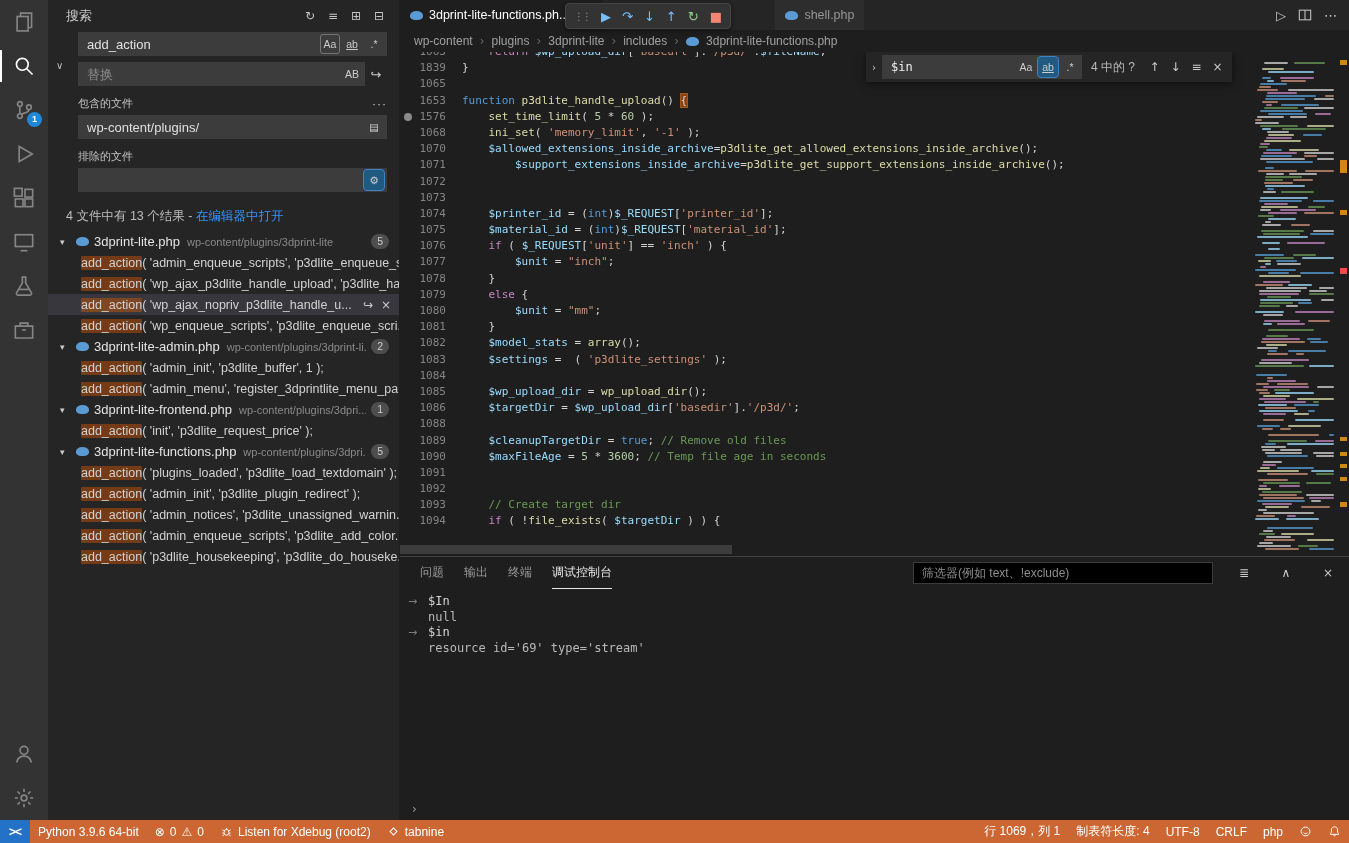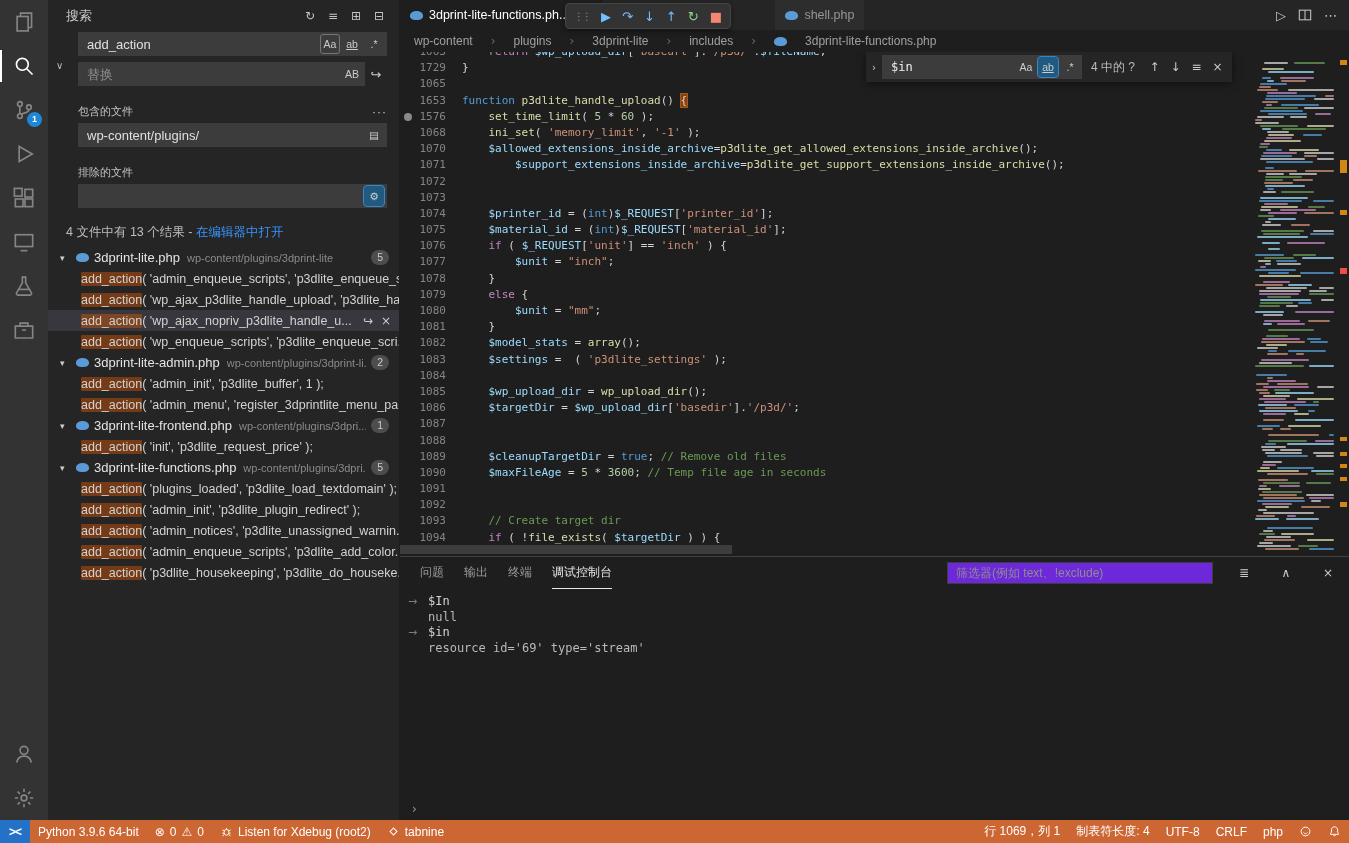--- a/index.html
+++ b/index.html
@@ -31,21 +31,21 @@
   .input-box{background:#3c3c3c;height:24px;display:flex;align-items:center;margin-bottom:6px;padding:0 3px 0 7px}
   .input-box input{flex:1;background:transparent;border:none;outline:none;color:#e0e0e0;font-size:13px;font-family:inherit;min-width:0}
   .input-box input::placeholder{color:#8e8e8e}
   .opt{min-width:20px;height:20px;display:flex;align-items:center;justify-content:center;font-size:10.5px;color:#ccc;border-radius:3px;margin-left:2px;cursor:pointer;white-space:nowrap}
   .opt.boxed{border:1px solid #767676}
   .opt.active{background:rgba(0,127,212,.45);outline:1px solid rgba(60,150,230,.8)}
   .opt.uline{text-decoration:underline}
   .replace-row{display:flex;align-items:center}
   .replace-row .input-box{flex:1;margin-bottom:0}
   .replace-all-btn{width:22px;text-align:center;color:#ccc;font-size:13px;cursor:pointer}
-  .sb-label{font-size:11px;color:#c5c5c5;margin:18px 0 4px;display:flex;align-items:center}
+  .sb-label{font-size:11px;color:#c5c5c5;margin:10px 0 4px;display:flex;align-items:center}
   .sb-label .dots{margin-left:auto;color:#ccc;cursor:pointer;font-size:12px;letter-spacing:1px}
   .summary{padding:10px 16px 6px 18px;color:#bdbdbd;font-size:12.5px;white-space:nowrap;overflow:hidden}
   .summary a{color:#3794ff;text-decoration:none;cursor:pointer}
   .tree{flex:1;overflow:hidden}
   .file-row{display:flex;align-items:center;height:21px;padding-left:12px;gap:5px;cursor:pointer;white-space:nowrap;overflow:hidden}
   .twisty{width:11px;color:#ccc;font-size:9px;flex:none}
   .php-ico{width:13px;height:9px;background:#5b9bd5;border-radius:55% 55% 45% 45%;flex:none}
   .fname{color:#e4e4e4;font-size:13px}
   .fpath{color:#8a8a8a;font-size:11px;margin-left:2px;flex:1;overflow:hidden}
   .fbadge{background:#4d4d4d;border-radius:9px;padding:0 6px;font-size:10.5px;color:#ccc;margin-right:10px;line-height:15px;flex:none}
@@ -62,21 +62,21 @@
   .tab.active{background:#1e1e1e;color:#fff}
   .tab.inactive{background:#2d2d2d;color:#969696;margin-left:172px}
   .tclose{color:#b6b6b6;margin-left:8px;font-size:12px}
   .editor-actions{margin-left:auto;display:flex;align-items:center;gap:12px;padding-right:12px;color:#c5c5c5}
   .editor-actions svg{width:14px;height:14px;stroke:#c5c5c5;fill:none;stroke-width:1.2;display:block}
   .debug-toolbar{position:absolute;left:165px;top:3px;height:26px;background:#333333;border:1px solid #454545;border-radius:4px;
                  display:flex;align-items:center;padding:0 8px;gap:11px;z-index:6;box-shadow:0 2px 5px rgba(0,0,0,.45)}
   .dt-grip{color:#8a8a8a;font-size:10px;letter-spacing:-2px;cursor:grab}
   .dt{font-size:13px;cursor:pointer}
   .c-blue{color:#75beff}.c-green{color:#89d185}.c-red{color:#f48771}
-  .breadcrumbs{height:22px;display:flex;align-items:center;gap:18px;padding-left:14px;font-size:12px;color:#a0a0a0;flex:none}
+  .breadcrumbs{height:22px;display:flex;align-items:center;gap:7px;padding-left:14px;font-size:12px;color:#a0a0a0;flex:none}
   .bc-sep{color:#6a6a6a}
   .bc-item{cursor:pointer}
 
   .editor-wrap{flex:1;position:relative;overflow:hidden}
   .code-scroll{position:absolute;left:0;top:-8px;right:97px}
   .code-line{display:flex;height:16.2px;line-height:16.2px;font-family:"DejaVu Sans Mono",monospace;font-size:11px;white-space:pre}
   .gutter{width:62px;flex:none;position:relative;text-align:right;padding-right:16px;color:#858585;user-select:none}
   .bp{position:absolute;left:4px;top:4px;width:8px;height:8px;border-radius:50%;background:#8a8a8a}
   .code-line.current{background:rgba(120,130,140,.14);box-shadow:inset 0 1px 0 rgba(255,255,255,.06),inset 0 -1px 0 rgba(255,255,255,.06)}
   .code-line.current .lnum{color:#c6c6c6}
@@ -100,21 +100,21 @@
   .ruler-mark{position:absolute;left:2px;width:7px;background:#d18616}
   .ruler-mark.red{background:#f14c4c}
   .hscroll{position:absolute;left:0;bottom:2px;width:332px;height:9px;background:rgba(121,121,121,.35)}
 
   
   .panel{height:264px;border-top:1px solid #414141;display:flex;flex-direction:column;background:#1e1e1e;flex:none}
   .panel-header{height:32px;display:flex;align-items:center;padding:0 10px 0 20px;gap:20px;flex:none}
   .ptab{font-size:12px;color:#9b9b9b;height:32px;line-height:30px;cursor:pointer}
   .ptab.active{color:#e7e7e7;border-bottom:1px solid #e7e7e7}
   .panel-spacer{flex:1}
-  .pfilter{width:266px;height:22px;background:#6d28d9;border:1px solid #3c3c3c;display:flex;align-items:center;padding:6px 6px}
+  .pfilter{width:300px;height:22px;background:#000000;border:1px solid #3c3c3c;display:flex;align-items:center;padding:6px 6px}
   .pfilter input{flex:1;background:none;border:none;outline:none;color:#ccc;font-size:12px;font-family:inherit}
   .pfilter input::placeholder{color:#8e8e8e}
   .picon{width:22px;text-align:center;color:#ccc;font-size:12px;cursor:pointer}
   .console{flex:1;overflow:hidden;padding-top:5px;font-family:"DejaVu Sans Mono",monospace;font-size:12px;line-height:15.5px}
   .con-row{padding-left:28px;position:relative;color:#d4d4d4;white-space:pre}
   .con-arrow{position:absolute;left:8px;color:#7d7d7d;font-size:11px}
   .kind-output{color:#b9b9b9}
   .console-input{height:22px;display:flex;align-items:center;padding-left:12px;color:#9a9a9a;flex:none;font-size:12px}
 
   
@@ -378,21 +378,21 @@
         </div>
         <span class="fw-count">4 中的 ?</span>
         <span class="fw-btn ico">↑</span>
         <span class="fw-btn ico">↓</span>
         <span class="fw-btn ico">≡</span>
         <span class="fw-btn ico">×</span>
       </div>
 
       <div class="code-scroll">
           <div class="code-line"><div class="gutter"><span class="lnum">1063</span></div><div class="ltext"><span class="tk-pln">    </span><span class="tk-ctl">return </span><span class="tk-var">$wp_upload_dir</span><span class="tk-pln">[</span><span class="tk-str">'baseurl'</span><span class="tk-pln">].</span><span class="tk-str">'/p3d/'</span><span class="tk-pln">.</span><span class="tk-var">$fileName</span><span class="tk-pln">;</span></div></div>
-          <div class="code-line"><div class="gutter"><span class="lnum">1729</span></div><div class="ltext"><span class="tk-pln">}</span></div></div>
+          <div class="code-line"><div class="gutter"><span class="lnum">1839</span></div><div class="ltext"><span class="tk-pln">}</span></div></div>
           <div class="code-line"><div class="gutter"><span class="lnum">1065</span></div><div class="ltext"></div></div>
           <div class="code-line"><div class="gutter"><span class="lnum">1653</span></div><div class="ltext"><span class="tk-kw">function </span><span class="tk-fn">p3dlite_handle_upload</span><span class="tk-pln">() </span><span class="tk-pln hl">{</span></div></div>
           <div class="code-line"><div class="gutter"><span class="bp"></span><span class="lnum">1576</span></div><div class="ltext"><span class="tk-pln">    </span><span class="tk-fn">set_time_limit</span><span class="tk-pln">( </span><span class="tk-num">5</span><span class="tk-pln"> * </span><span class="tk-num">60</span><span class="tk-pln"> );</span></div></div>
           <div class="code-line"><div class="gutter"><span class="lnum">1068</span></div><div class="ltext"><span class="tk-pln">    </span><span class="tk-fn">ini_set</span><span class="tk-pln">( </span><span class="tk-str">'memory_limit'</span><span class="tk-pln">, </span><span class="tk-str">'-1'</span><span class="tk-pln"> );</span></div></div>
           <div class="code-line"><div class="gutter"><span class="lnum">1070</span></div><div class="ltext"><span class="tk-pln">    </span><span class="tk-var">$allowed_extensions_inside_archive</span><span class="tk-pln">=</span><span class="tk-fn">p3dlite_get_allowed_extensions_inside_archive</span><span class="tk-pln">();</span></div></div>
           <div class="code-line"><div class="gutter"><span class="lnum">1071</span></div><div class="ltext"><span class="tk-pln">        </span><span class="tk-var">$support_extensions_inside_archive</span><span class="tk-pln">=</span><span class="tk-fn">p3dlite_get_support_extensions_inside_archive</span><span class="tk-pln">();</span></div></div>
           <div class="code-line"><div class="gutter"><span class="lnum">1072</span></div><div class="ltext"></div></div>
           <div class="code-line"><div class="gutter"><span class="lnum">1073</span></div><div class="ltext"></div></div>
           <div class="code-line"><div class="gutter"><span class="lnum">1074</span></div><div class="ltext"><span class="tk-pln">    </span><span class="tk-var">$printer_id</span><span class="tk-pln"> = (</span><span class="tk-kw">int</span><span class="tk-pln">)</span><span class="tk-var">$_REQUEST</span><span class="tk-pln">[</span><span class="tk-str">'printer_id'</span><span class="tk-pln">];</span></div></div>
           <div class="code-line"><div class="gutter"><span class="lnum">1075</span></div><div class="ltext"><span class="tk-pln">    </span><span class="tk-var">$material_id</span><span class="tk-pln"> = (</span><span class="tk-kw">int</span><span class="tk-pln">)</span><span class="tk-var">$_REQUEST</span><span class="tk-pln">[</span><span class="tk-str">'material_id'</span><span class="tk-pln">];</span></div></div>
@@ -400,21 +400,20 @@
           <div class="code-line"><div class="gutter"><span class="lnum">1077</span></div><div class="ltext"><span class="tk-pln">        </span><span class="tk-var">$unit</span><span class="tk-pln"> = </span><span class="tk-str">"inch"</span><span class="tk-pln">;</span></div></div>
           <div class="code-line"><div class="gutter"><span class="lnum">1078</span></div><div class="ltext"><span class="tk-pln">    }</span></div></div>
           <div class="code-line"><div class="gutter"><span class="lnum">1079</span></div><div class="ltext"><span class="tk-pln">    </span><span class="tk-ctl">else</span><span class="tk-pln"> {</span></div></div>
           <div class="code-line"><div class="gutter"><span class="lnum">1080</span></div><div class="ltext"><span class="tk-pln">        </span><span class="tk-var">$unit</span><span class="tk-pln"> = </span><span class="tk-str">"mm"</span><span class="tk-pln">;</span></div></div>
           <div class="code-line"><div class="gutter"><span class="lnum">1081</span></div><div class="ltext"><span class="tk-pln">    }</span></div></div>
           <div class="code-line"><div class="gutter"><span class="lnum">1082</span></div><div class="ltext"><span class="tk-pln">    </span><span class="tk-var">$model_stats</span><span class="tk-pln"> = </span><span class="tk-fn">array</span><span class="tk-pln">();</span></div></div>
           <div class="code-line"><div class="gutter"><span class="lnum">1083</span></div><div class="ltext"><span class="tk-pln">    </span><span class="tk-var">$settings</span><span class="tk-pln"> =  ( </span><span class="tk-str">'p3dlite_settings'</span><span class="tk-pln"> );</span></div></div>
           <div class="code-line"><div class="gutter"><span class="lnum">1084</span></div><div class="ltext"></div></div>
           <div class="code-line"><div class="gutter"><span class="lnum">1085</span></div><div class="ltext"><span class="tk-pln">    </span><span class="tk-var">$wp_upload_dir</span><span class="tk-pln"> = </span><span class="tk-fn">wp_upload_dir</span><span class="tk-pln">();</span></div></div>
           <div class="code-line"><div class="gutter"><span class="lnum">1086</span></div><div class="ltext"><span class="tk-pln">    </span><span class="tk-var">$targetDir</span><span class="tk-pln"> = </span><span class="tk-var">$wp_upload_dir</span><span class="tk-pln">[</span><span class="tk-str">'basedir'</span><span class="tk-pln">].</span><span class="tk-str">'/p3d/'</span><span class="tk-pln">;</span></div></div>
-          <div class="code-line"><div class="gutter"><span class="lnum">1087</span></div><div class="ltext"></div></div>
           <div class="code-line"><div class="gutter"><span class="lnum">1088</span></div><div class="ltext"></div></div>
           <div class="code-line"><div class="gutter"><span class="lnum">1089</span></div><div class="ltext"><span class="tk-pln">    </span><span class="tk-var">$cleanupTargetDir</span><span class="tk-pln"> = </span><span class="tk-kw">true</span><span class="tk-pln">; </span><span class="tk-cmt">// Remove old files</span></div></div>
           <div class="code-line"><div class="gutter"><span class="lnum">1090</span></div><div class="ltext"><span class="tk-pln">    </span><span class="tk-var">$maxFileAge</span><span class="tk-pln"> = </span><span class="tk-num">5</span><span class="tk-pln"> * </span><span class="tk-num">3600</span><span class="tk-pln">; </span><span class="tk-cmt">// Temp file age in seconds</span></div></div>
           <div class="code-line"><div class="gutter"><span class="lnum">1091</span></div><div class="ltext"></div></div>
           <div class="code-line"><div class="gutter"><span class="lnum">1092</span></div><div class="ltext"></div></div>
           <div class="code-line"><div class="gutter"><span class="lnum">1093</span></div><div class="ltext"><span class="tk-pln">    </span><span class="tk-cmt">// Create target dir</span></div></div>
           <div class="code-line"><div class="gutter"><span class="lnum">1094</span></div><div class="ltext"><span class="tk-pln">    </span><span class="tk-ctl">if</span><span class="tk-pln"> ( !</span><span class="tk-fn">file_exists</span><span class="tk-pln">( </span><span class="tk-var">$targetDir</span><span class="tk-pln"> ) ) {</span></div></div>
         </div>
 
       <div class="minimap">

